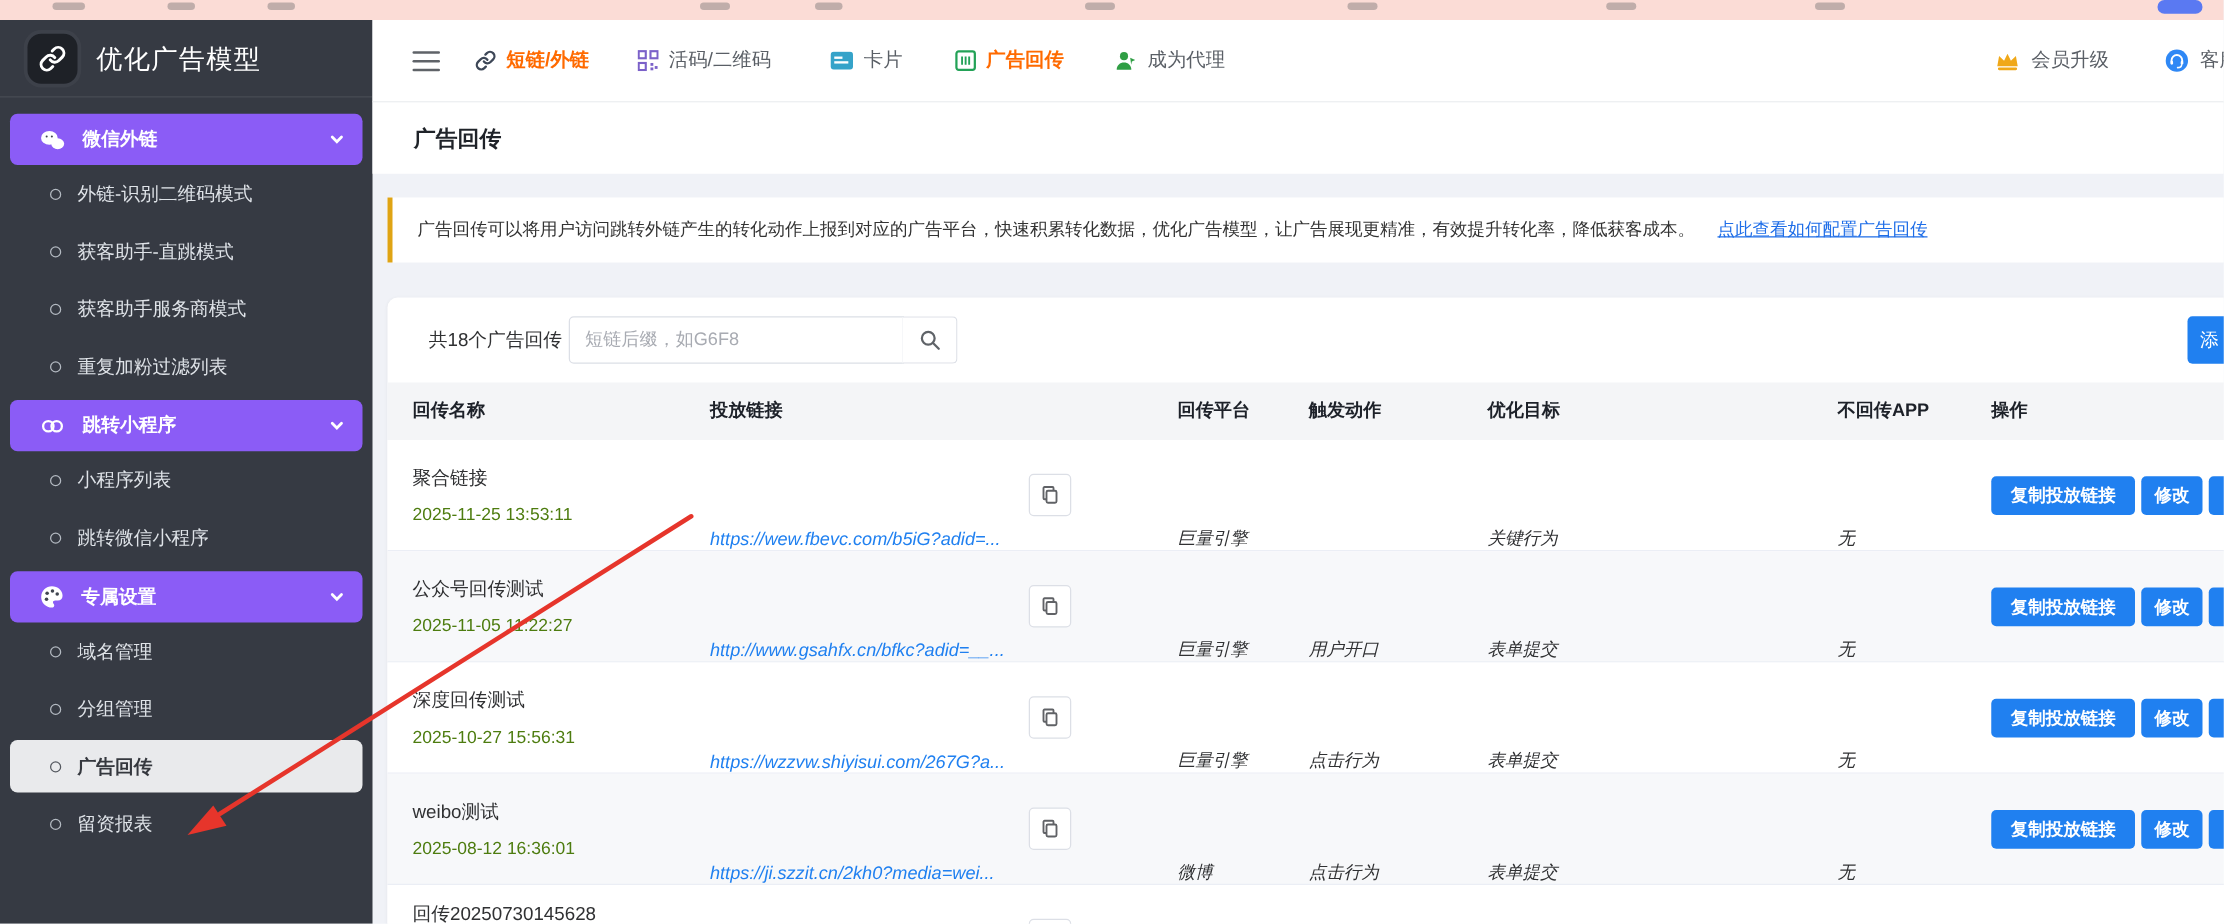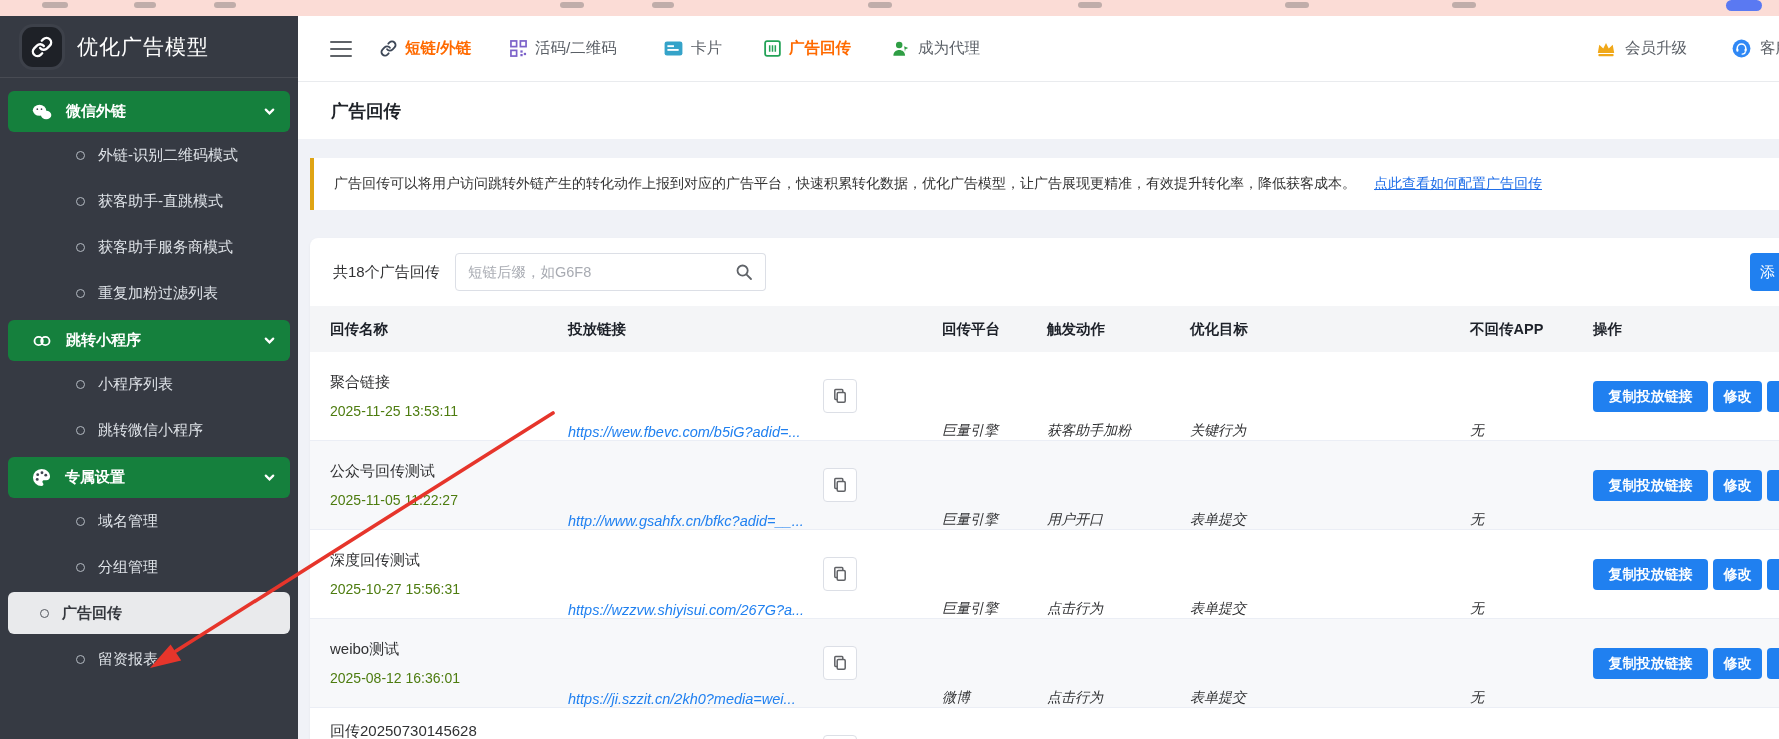--- a/index.html
+++ b/index.html
@@ -9,25 +9,25 @@
   
   .top-strip { position:absolute; left:0; top:0; width:1779px; height:16px; background:#fbdcd6; }
   .strip-mark { position:absolute; top:2px; height:6px; border-radius:3px; background:rgba(120,115,118,.45); }
   .strip-blob { position:absolute; top:0; height:11px; width:36px; border-radius:6px; background:#5a79f2; }
 
   
   .sidebar { position:absolute; left:0; top:16px; width:298px; bottom:0; background:#363a43; overflow:hidden; }
   .logo-row { height:62px; display:flex; align-items:center; padding-left:22px; gap:15px; border-bottom:1px solid rgba(255,255,255,.09); }
   .logo-badge { width:40px; height:40px; border-radius:11px; background:#1e2127; display:flex; align-items:center; justify-content:center; box-shadow:0 0 0 3px rgba(255,255,255,.04); }
   .logo-title { color:#fff; font-size:21px; letter-spacing:1px; }
-  .menu-group { margin:4px 8px 0 8px; height:41px; border-radius:6px; background:#15803d; display:flex; align-items:center; padding:0 14px 0 24px; gap:14px; cursor:pointer; }
+  .menu-group { margin:4px 8px 0 8px; height:41px; border-radius:6px; background:#8b5cf6; display:flex; align-items:center; padding:0 14px 0 24px; gap:14px; cursor:pointer; }
   .menu-group.first { margin-top:13px; }
   .menu-group .g-label { color:#fff; font-size:15px; font-weight:bold; }
   .menu-group .chev { margin-left:auto; display:flex; }
-  .menu-item { height:46px; display:flex; align-items:center; padding-left:40px; gap:13px; color:#dfe3e8; font-size:15px; cursor:pointer;margin-left:36px; }
+  .menu-item { height:46px; display:flex; align-items:center; padding-left:40px; gap:13px; color:#dfe3e8; font-size:15px; cursor:pointer; }
   .bullet { width:9px; height:9px; border-radius:50%; border:1.5px solid #b4bac2; flex:0 0 auto; }
   .menu-item.active { margin:2px 8px; height:42px; padding-left:32px; background:#e9eaec; border-radius:6px; color:#35383e; font-weight:bold; }
   .menu-item.active .bullet { border-color:#54585f; }
 
   
   .topnav { position:absolute; left:298px; top:16px; right:0; height:66px; background:#fff; border-bottom:1px solid #e9ebee; }
   .hamburger { position:absolute; left:32px; top:23px; width:22px; height:20px; display:flex; flex-direction:column; justify-content:space-between; padding:2px 0; cursor:pointer; }
   .hamburger span { height:2.4px; background:#5f6368; border-radius:1px; }
   .nav-item { position:absolute; top:0; height:65px; display:flex; align-items:center; gap:8px; font-size:15.5px; color:#5a5f66; cursor:pointer; white-space:nowrap; }
   .nav-item .lbl { font-weight:bold; }
@@ -36,21 +36,21 @@
   .nav-right { position:absolute; top:0; height:65px; display:flex; align-items:center; gap:9px; font-size:15.5px; color:#5a5f66; cursor:pointer; white-space:nowrap; }
 
   
   .title-bar { position:absolute; left:298px; top:82px; right:0; height:57px; background:#fff; display:flex; align-items:center; padding-left:33px; }
   .title-bar h1 { font-size:17.5px; color:#1f2329; font-weight:bold; }
   .notice { position:absolute; left:310px; top:158px; width:1480px; height:52px; background:#fff; border-left:4px solid #dfa414; display:flex; align-items:center; padding:0 20px; font-size:14px; color:#333; }
   .notice a { margin-left:18px; color:#1f6ee8; text-decoration:underline; white-space:nowrap; cursor:pointer; }
 
   
   .card { position:absolute; left:310px; top:238px; width:1510px; height:560px; background:#fff; border-radius:8px 8px 0 0; box-shadow:0 1px 3px rgba(0,0,0,.05); }
-  .count-text { position:absolute; left:23px; top:25px; font-size:15px; color:#303133; }
+  .count-text { position:absolute; left:33px; top:25px; font-size:15px; color:#303133; }
   .search-input { position:absolute; left:145px; top:15px; width:268px; height:38px; border:1px solid #dcdfe6; border-radius:4px 0 0 4px; padding:0 12px; font-size:14.5px; color:#333; outline:none; font-family:inherit; }
   .search-input::placeholder { color:#a8abb2; }
   .search-btn { position:absolute; left:412px; top:15px; width:44px; height:38px; border:1px solid #dcdfe6; border-left:none; border-radius:0 4px 4px 0; background:#fff; display:flex; align-items:center; justify-content:center; cursor:pointer; }
   .add-btn { position:absolute; left:1440px; top:15px; width:140px; height:38px; background:#2080f0; color:#fff; border:none; border-radius:4px; font-size:15px; text-align:left; padding-left:10px; font-family:inherit; cursor:pointer; }
   .thead { position:absolute; left:0; top:68px; width:100%; height:46px; background:#f4f5f7; }
   .thead .th { position:absolute; top:0; height:46px; line-height:46px; font-size:14.5px; font-weight:bold; color:#1d2129; }
   .trow { position:absolute; left:0; width:100%; height:89px; border-bottom:1px solid #ebeef5; background:#fff; }
   .trow.alt { background:#f7f8fa; }
   .c-name  { left:20px; }  .c-link { left:258px; } .c-plat { left:632px; }
   .c-trig  { left:737px; } .c-goal { left:880px; } .c-noapp{ left:1160px; } .c-ops { left:1283px; }
@@ -311,21 +311,20 @@
     <div class="cell c-link">
         <a class="adlink">https://wew.fbevc.com/b5iG?adid=...</a>
       </div>
     <button class="copy-btn">
       <svg width="16" height="16" viewBox="0 0 16 16" fill="none" stroke="#606266" stroke-width="1.5">
           <rect x="5.2" y="4.6" width="8" height="9.6" rx="1.2"></rect>
           <path d="M10.8 4.6V2.4a.8.8 0 0 0-.8-.8H3.6a.8.8 0 0 0-.8.8v8.2a.8.8 0 0 0 .8.8h1.6"></path>
         </svg>
     </button>
     <div class="cell c-plat">巨量引擎</div>
-    <div class="cell c-trig">获客助手加粉</div>
     <div class="cell c-goal">关键行为</div>
     <div class="cell c-noapp">无</div>
     <button class="op-btn op-copy">复制投放链接</button>
     <button class="op-btn op-edit">修改</button>
     <button class="op-btn op-del">删</button>
   </div>
 
   <div class="trow alt" style="top:203px">
     <div class="namecell c-name">
       <span class="nm">公众号回传测试</span>

